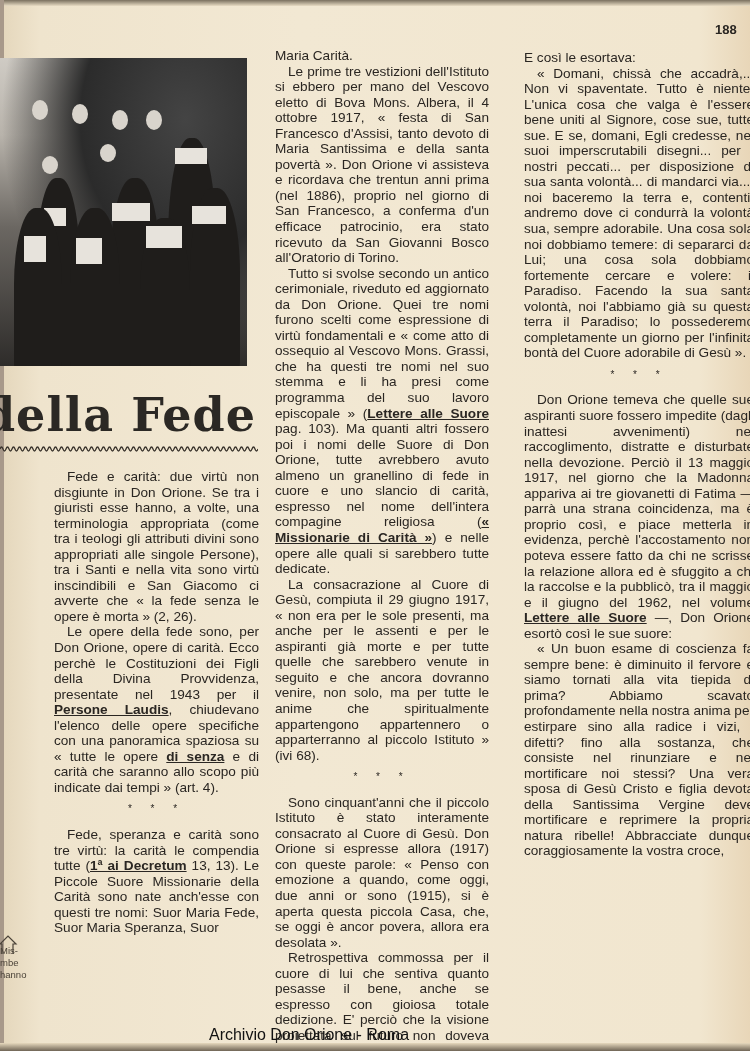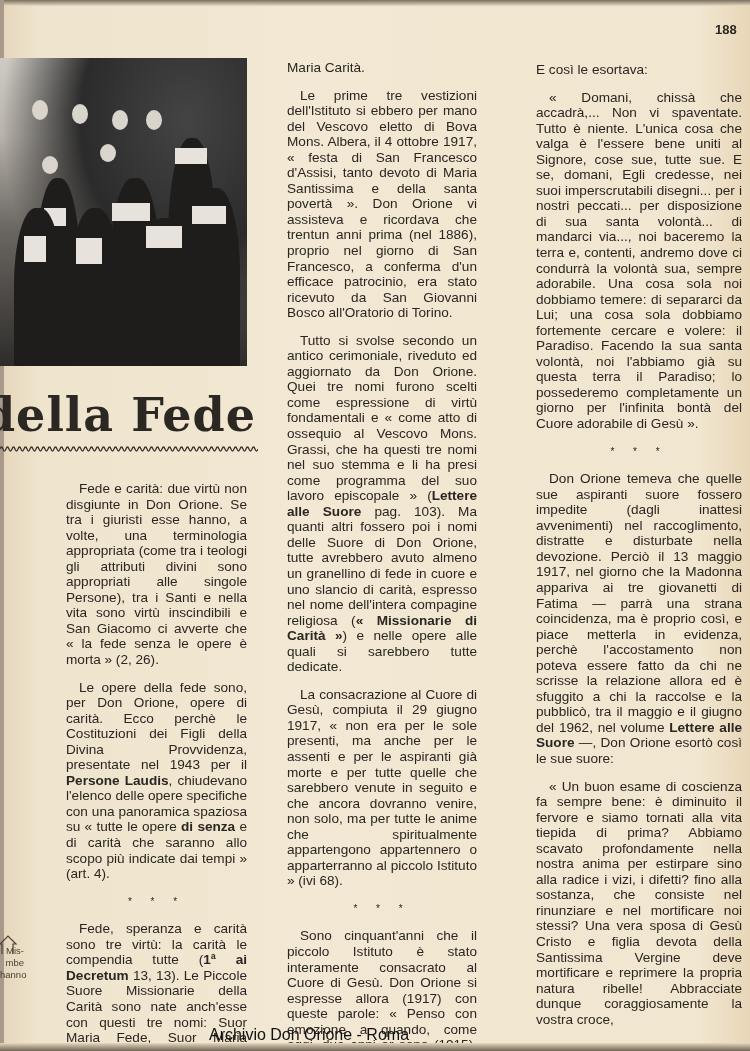--- a/index.html
+++ b/index.html
@@ -35,31 +35,31 @@
     position: absolute; right: 6px; top: 0;
     font-family: "DejaVu Serif", serif; font-weight: bold; font-size: 46px; letter-spacing: 1px;
     color: #2b2824; white-space: nowrap;
   }
   .wavy { position: absolute; left: 0; top: 444px; width: 258px; height: 10px; }
 
   .col {
     position: absolute; font-size: 13.6px; line-height: 15.55px;
     text-align: justify; hyphens: none;
   }
-  .col p { margin: 12px; text-indent: 13px; }
+  .col p { margin: 0; text-indent: 13px; }
   .col p.noindent { text-indent: 0; }
   .col .stars { text-align: center; text-indent: 0; font-size: 10px; letter-spacing: 8px; margin: 6px 0 10px; }
-  .col b { font-weight: bold; }
+  .col b { font-weight: bold; text-decoration: underline; }
   .c1 { left: 54px; top: 469px; width: 205px; }
   .c2 { left: 275px; top: 48px; width: 214px; }
   .c3 { left: 524px; top: 50px; width: 230px; }
 
   .page-number { position: absolute; left: 715px; top: 22px; font-weight: bold; font-size: 13px; }
 
-  .margin-note { position: absolute; left: 0; top: 945px; width: 24px; font-size: 9.5px; line-height: 12px; color: #4a4238; text-align: right; }
+  .margin-note { position: absolute; left: 0; top: 945px; width: 24px; font-size: 9.5px; line-height: 12px; color: #4a4238; }
   .margin-arrow { position: absolute; left: 0; top: 934px; width: 20px; height: 22px; }
 
   .footer { position: absolute; left: 0; top: 1026px; width: 618px; text-align: center; font-size: 16px; color: #111; }
 </style>
 </head>
 <body>
 
 <div class="page">
   <div class="top-edge"></div>
   <div class="left-edge"></div>

